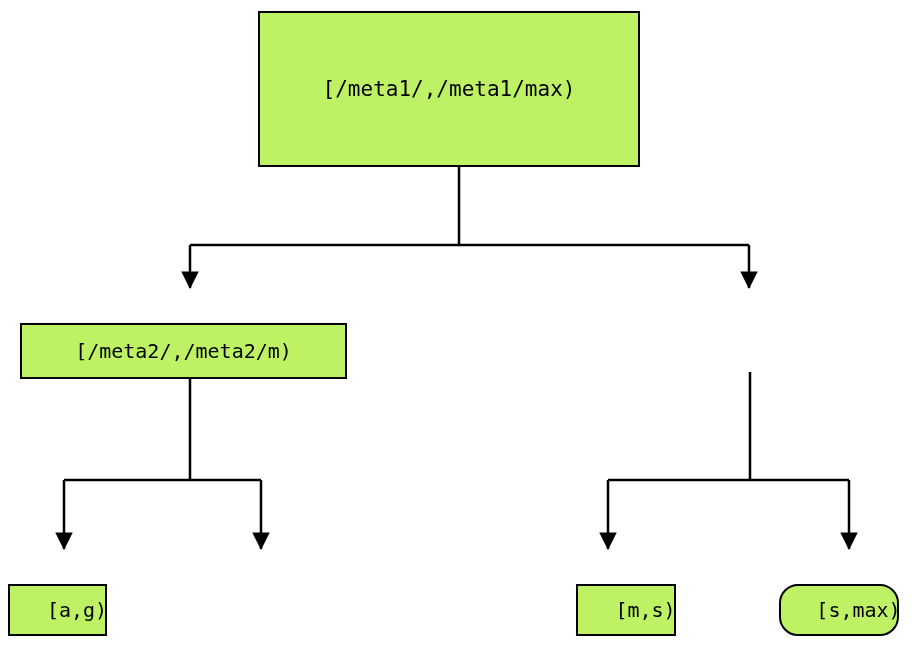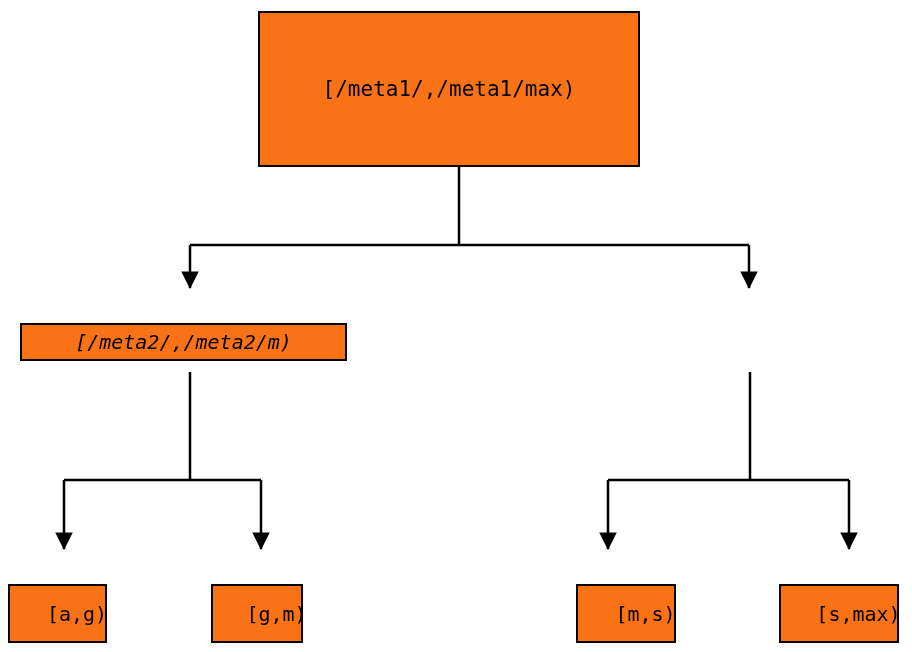--- a/index.html
+++ b/index.html
@@ -23,21 +23,21 @@
     left: 0;
     top: 0;
     width: 912px;
     height: 652px;
     pointer-events: none;
   }
 
   .node {
     position: absolute;
     box-sizing: border-box;
-    background: #f97316;
+    background: #bef264;
     border: 2px solid #000000;
     display: flex;
     align-items: center;
     justify-content: center;
     color: #000000;
     white-space: pre;
     letter-spacing: 0px;
   }
 
   .node-label {
@@ -51,38 +51,37 @@
     left: 258px;
     top: 11px;
     width: 382px;
     height: 156px;
     font-size: 21px;
   }
 
   
   .node-mid {
     top: 323px;
-    height: 38px;
+    height: 56px;
     font-size: 20px;
-    font-style: italic;
   }
   .node-mid-left  { left: 20px;  width: 327px; }
   .node-mid-right { left: 580px; width: 321px; }
 
   
   .node-leaf {
     top: 584px;
-    height: 59px;
+    height: 52px;
     font-size: 20px;
     padding-left: 39px;
   }
   .node-leaf-1 { left: 8px;   width: 99px;  }
   .node-leaf-2 { left: 211px; width: 92px;  }
   .node-leaf-3 { left: 576px; width: 100px; }
-  .node-leaf-4 { left: 779px; width: 120px; }
+  .node-leaf-4 { left: 779px; width: 120px; border-radius: 19px; }
 </style>
 </head>
 <body>
 
 <div id="diagram-root">
 
   <svg id="connector-layer" viewBox="0 0 912 652">
     <defs>
       <marker id="arrow-triangle" viewBox="0 0 10 10" refX="9.5" refY="5" markerWidth="7" markerHeight="7" orient="auto-start-reverse">
         <path d="M 0 0 L 10 5 L 0 10 z" fill="#000000"></path>
@@ -113,23 +112,20 @@
 
   <div class="node node-mid node-mid-left">
     <span class="node-label">[/meta2/,/meta2/m)</span>
   </div>
 
 
   <div class="node node-leaf node-leaf-1">
     <span class="node-label">[a,g)</span>
   </div>
 
-  <div class="node node-leaf node-leaf-2">
-    <span class="node-label">[g,m)</span>
-  </div>
 
   <div class="node node-leaf node-leaf-3">
     <span class="node-label">[m,s)</span>
   </div>
 
   <div class="node node-leaf node-leaf-4">
     <span class="node-label">[s,max)</span>
   </div>
 
 </div>

